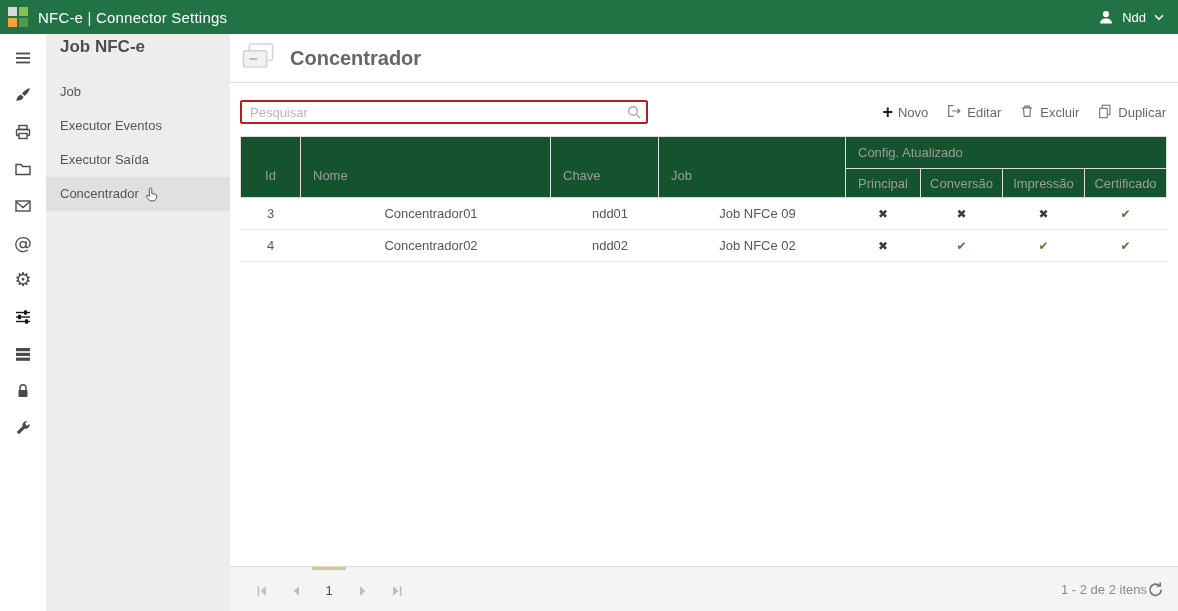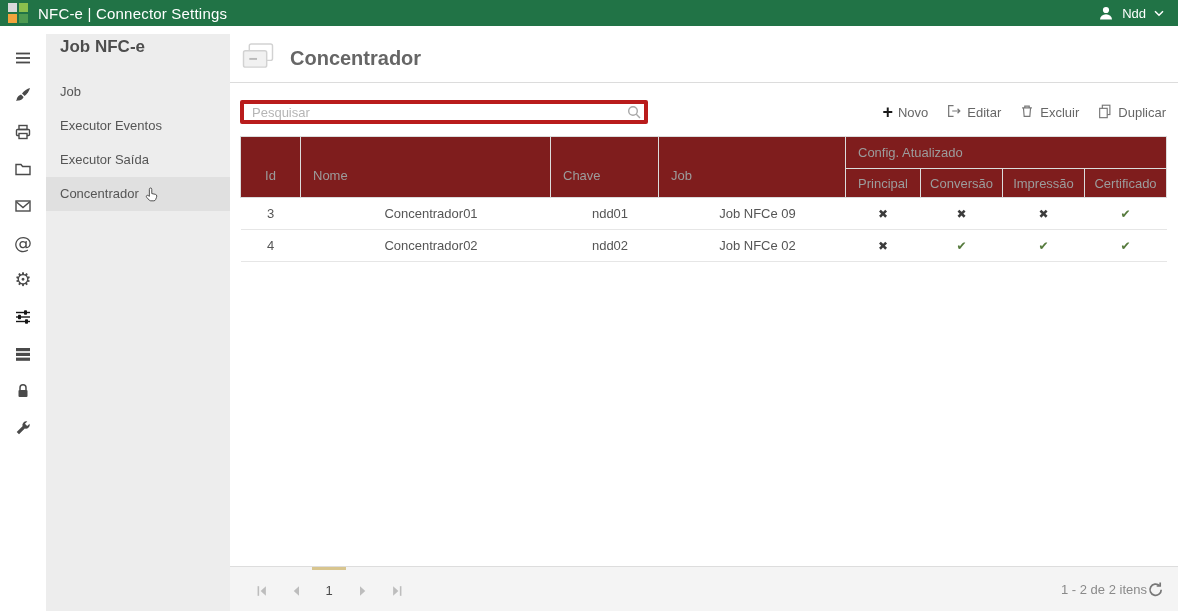--- a/index.html
+++ b/index.html
@@ -5,21 +5,21 @@
   * { box-sizing: border-box; }
   html,body { margin:0; padding:0; }
   body {
     width:1178px; height:611px; overflow:hidden;
     font-family:"Liberation Sans", sans-serif;
     background:#fff; position:relative;
   }
 
   
   .topbar {
-    height:26px; background:#217346; color:#fff;
+    height:34px; background:#217346; color:#fff;
     display:flex; align-items:center; padding:0 14px 0 8px;
   }
   .logo { width:20px; height:20px; display:grid; grid-template-columns:9px 9px; grid-template-rows:9px 9px; gap:2px; margin-right:10px; }
   .logo i { display:block; }
   .logo .c1{background:#d9d9d9;} .logo .c2{background:#8bbf4d;}
   .logo .c3{background:#f2a33c;} .logo .c4{background:#4e9a51;}
   .topbar-title { font-size:15px; letter-spacing:.2px; }
   .topbar-right { margin-left:auto; display:flex; align-items:center; gap:8px; font-size:13px; cursor:pointer; }
   .topbar-right svg { display:block; }
 
@@ -41,36 +41,36 @@
   .cursor-hand { margin-left:2px; margin-top:8px; }
 
   
   .main { position:absolute; left:230px; top:34px; right:0; bottom:0; background:#fff; }
   .page-header { height:49px; display:flex; align-items:center; border-bottom:1px solid #dcdcdc; padding-left:10px; }
   .page-title { font-size:20px; font-weight:700; color:#666; margin-left:14px; }
 
   .controls { display:flex; align-items:center; padding:17px 12px 0 10px; }
   .search-box { position:relative; width:408px; }
   .search-input {
-    width:100%; height:24px; border:4px solid #b91c1c; border-radius:2px;
+    width:100%; height:24px; border:2px solid #b91c1c; border-radius:2px;
     padding:0 26px 0 8px; font-size:13px; color:#555; outline:none;
     font-family:"Liberation Sans", sans-serif; background:#fff;
   }
   .search-input::placeholder { color:#b5b5b5; }
   .search-icon { position:absolute; right:6px; top:4px; color:#a8a8a8; }
 
   .toolbar { margin-left:auto; display:flex; align-items:center; gap:18px; font-size:13px; color:#666; }
   .tb-btn { display:flex; align-items:center; gap:5px; cursor:pointer; color:#666; }
   .tb-btn svg { color:#777; }
   .tb-plus { font-size:18px; font-weight:700; color:#1a1a1a; line-height:14px; }
 
   
   .grid { margin:12px 12px 0 10px; }
   table { border-collapse:collapse; width:926px; table-layout:fixed; font-size:13px; }
-  thead th { background:#7f1d1d; color:#9c9c9c; font-weight:400; border:1px solid #dcdcdc; }
+  thead th { background:#14532d; color:#9c9c9c; font-weight:400; border:1px solid #dcdcdc; }
   th.group { text-align:left; padding:8px 0 8px 12px; height:30px; }
   th.col-label { height:29px; }
   th.tall { vertical-align:bottom; padding-bottom:14px; }
   th.al { text-align:left; padding-left:12px; }
   th.ac { text-align:center; }
   tbody td { border-bottom:1px solid #e6e6e6; height:32px; color:#555; background:#fff; }
   td.ac { text-align:center; }
   td.al { text-align:center; padding-left:12px; }
   .mark-true  { color:#557a3c; font-size:12px; font-family:"DejaVu Sans", sans-serif; }
   .mark-false { color:#3b3b3b; font-size:12px; font-family:"DejaVu Sans", sans-serif; }

